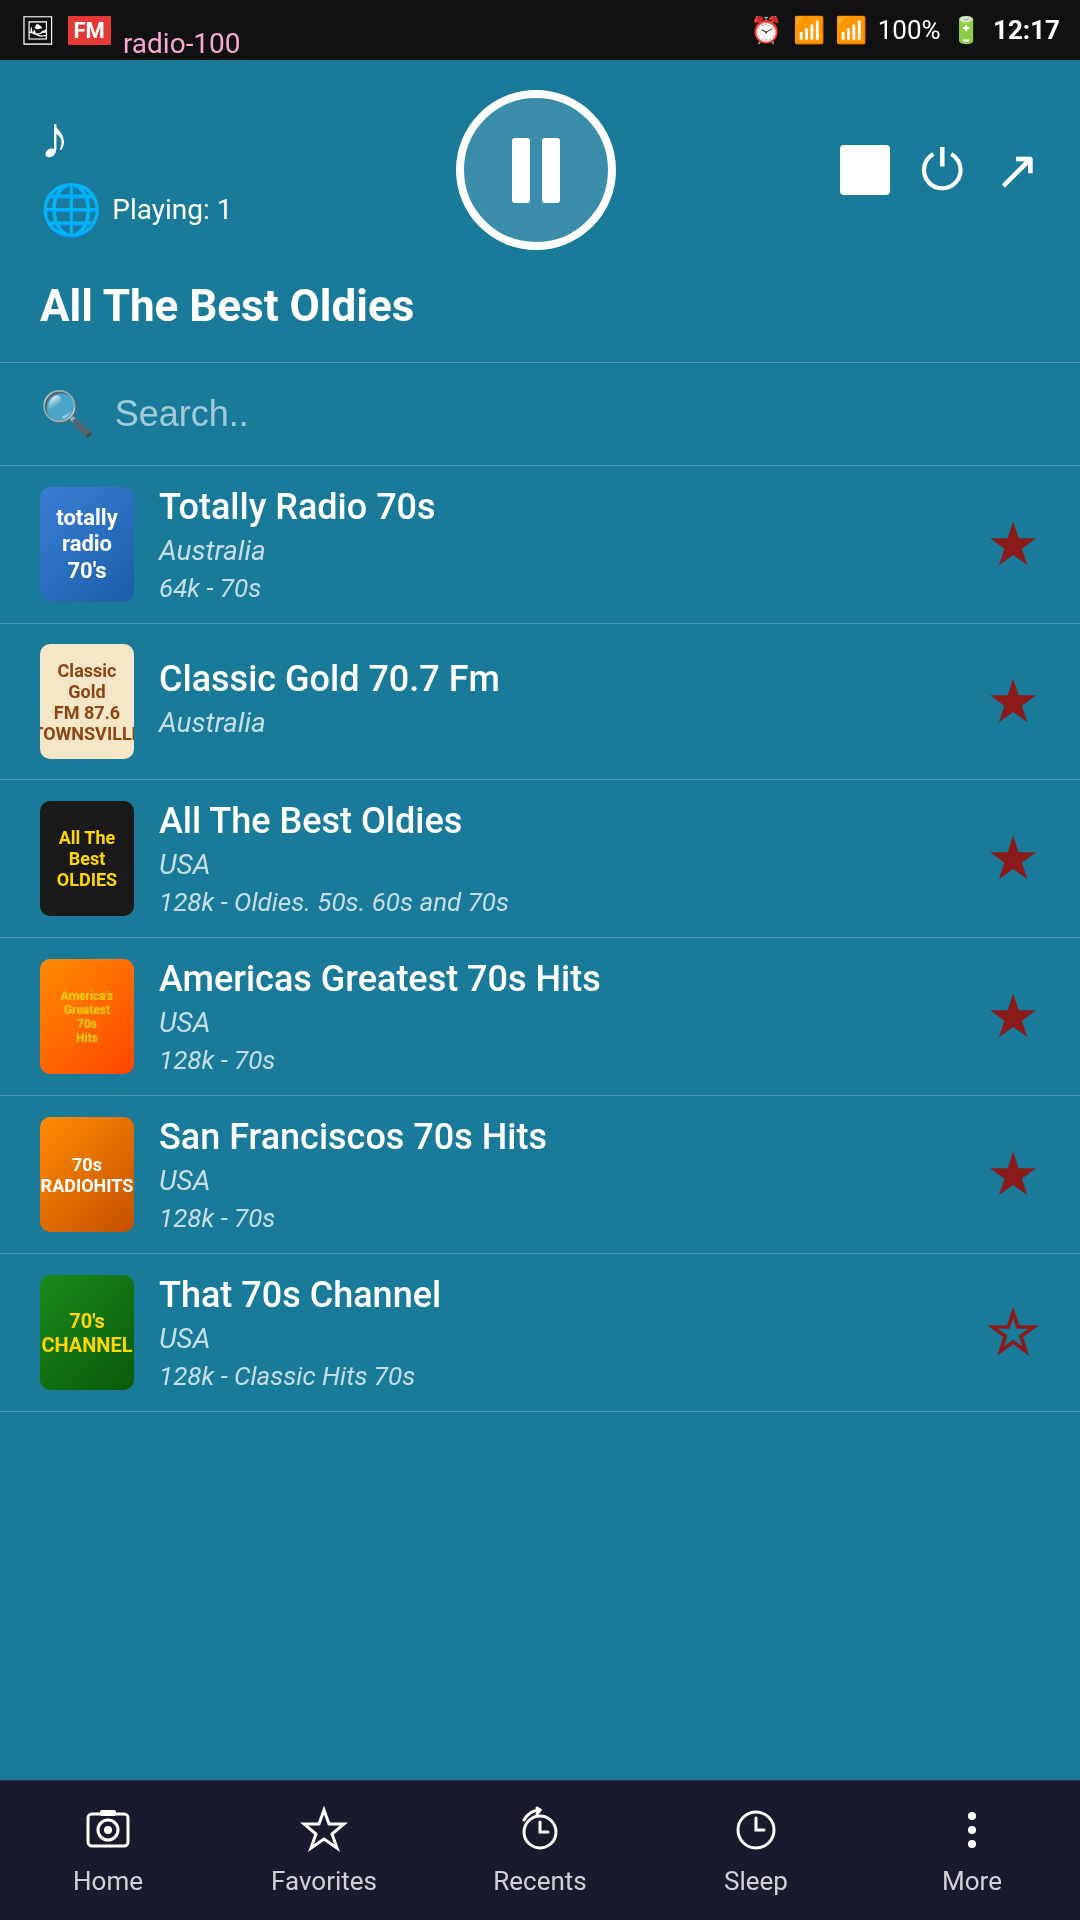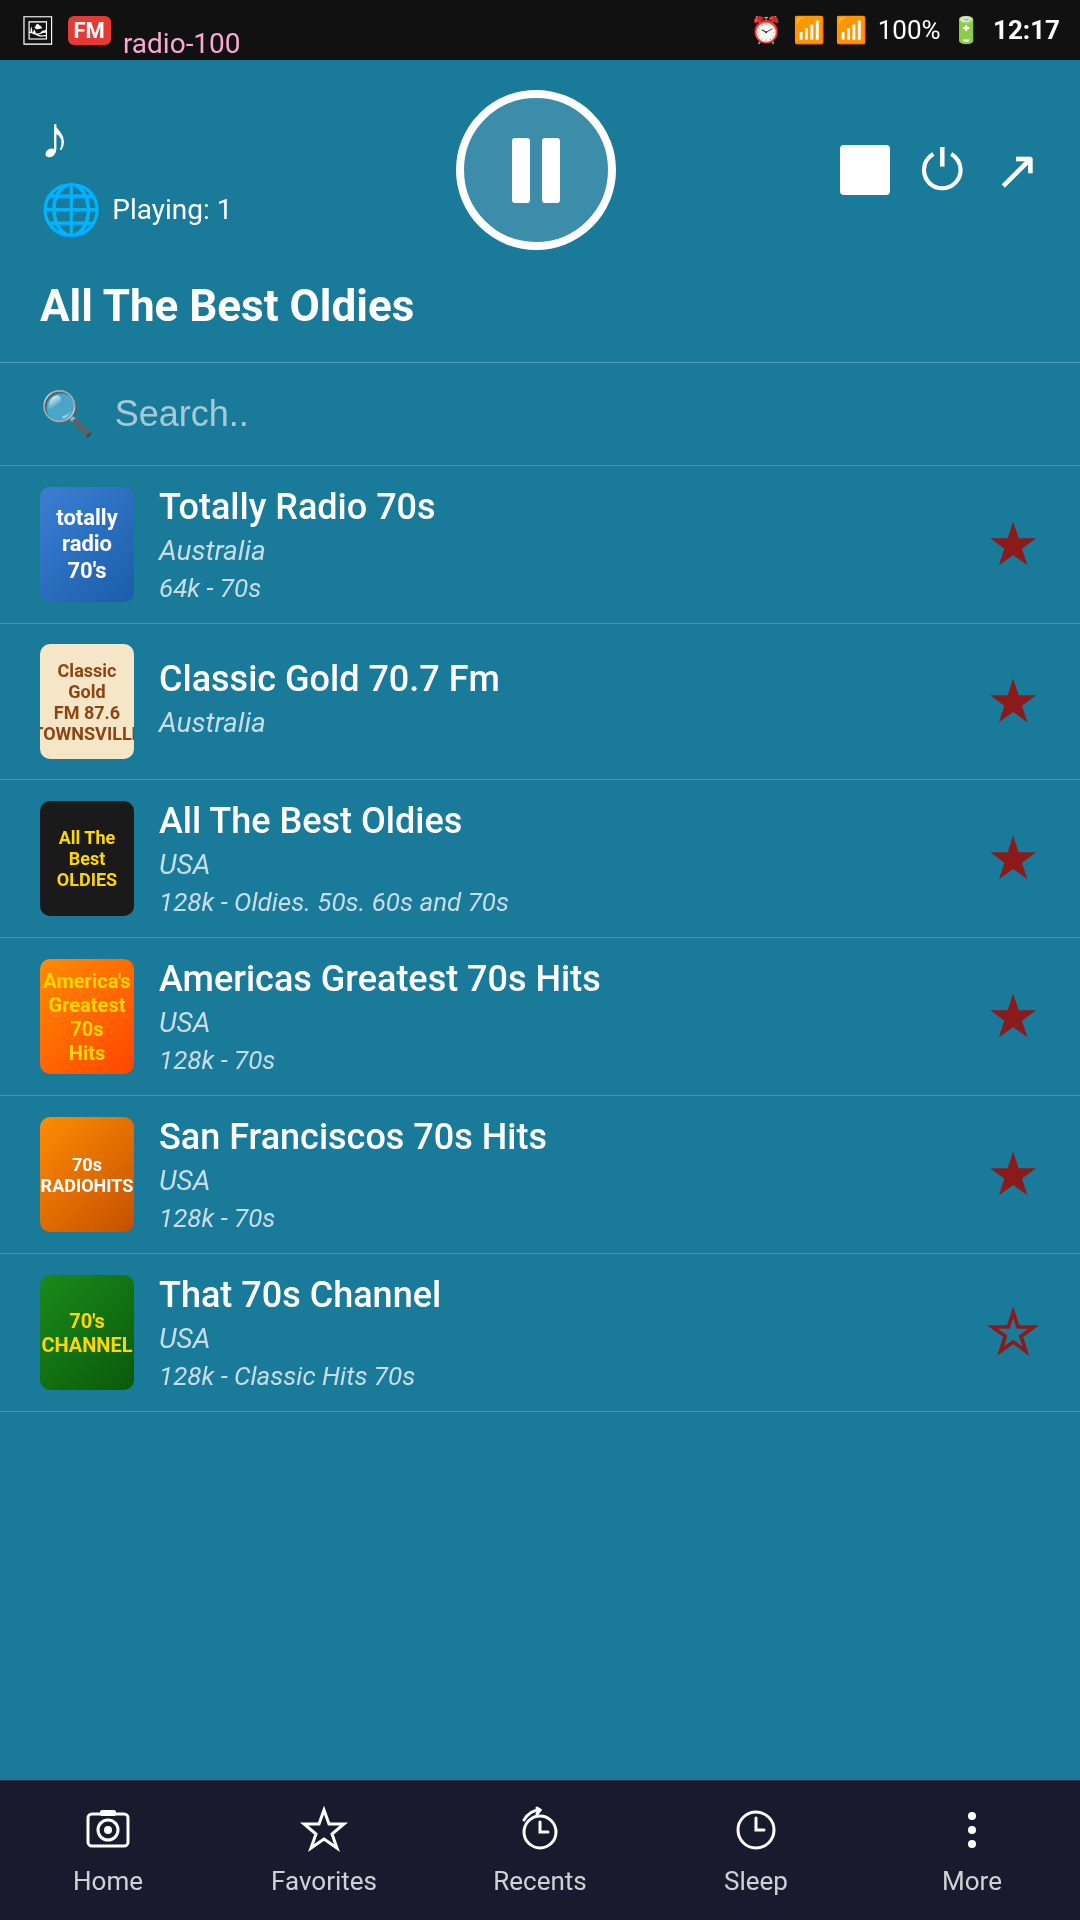--- a/index.html
+++ b/index.html
@@ -192,21 +192,21 @@
       font-size: 18px;
     }
     .logo-allbest {
       background: #1a1a1a;
       color: #FFD700;
       font-size: 18px;
     }
     .logo-americas {
       background: linear-gradient(135deg, #ff8c00, #ff4500);
       color: #FFD700;
-      font-size: 20px;
+      font-size: 12px;
     }
     .logo-sf70s {
       background: linear-gradient(135deg, #ff8c00, #c45000);
       color: white;
       font-size: 18px;
     }
     .logo-that70s {
       background: linear-gradient(135deg, #1a8a1a, #0a5a0a);
       color: #FFD700;
       font-size: 20px;
@@ -244,21 +244,21 @@
       display: flex;
       flex-direction: column;
     }
   </style>
 </head>
 <body>
 
 <div class="status-bar">
   <div class="status-bar-left">
     <span>🖼</span>
-    <span style="font-size:22px; background:#e53935; padding:2px 6px; border-radius:6px; color:white; font-weight:bold;">FM</span>
+    <span style="font-size:22px; background:#e53935; padding:2px 6px; border-radius:1px; color:white; font-weight:bold;">FM</span>
     <span style="font-size:28px; color:#f9a8d4;margin-top:27px;">radio-100</span>
   </div>
   <div class="status-bar-right">
     <span>⏰</span>
     <span>📶</span>
     <span>📶</span>
     <span>100%</span>
     <span>🔋</span>
     <span style="font-weight:bold;">12:17</span>
   </div>

